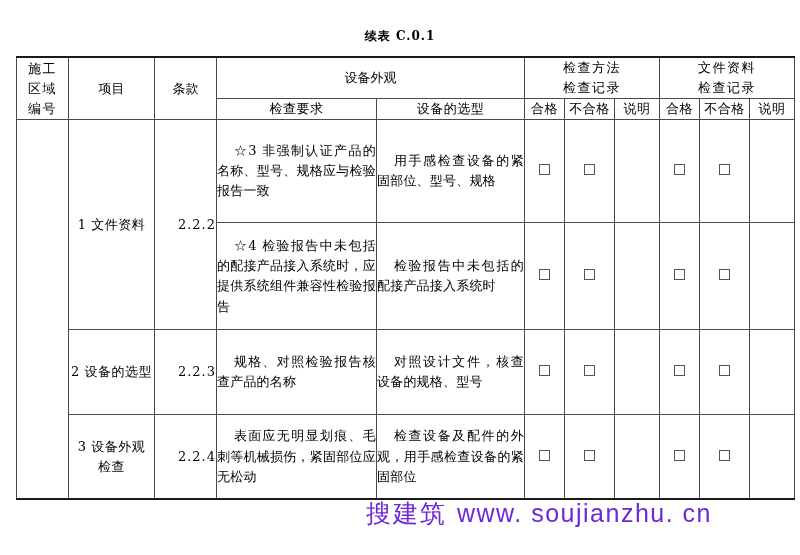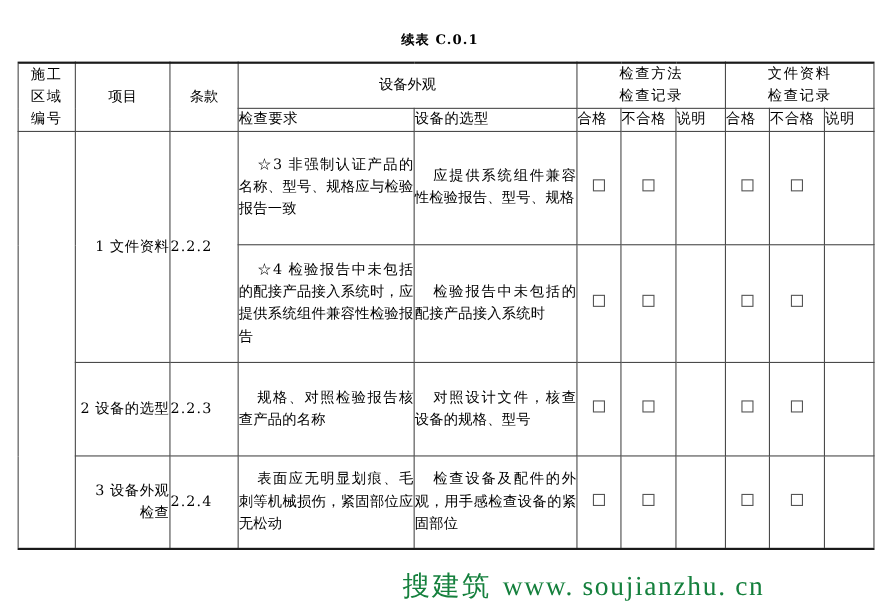--- a/index.html
+++ b/index.html
@@ -53,43 +53,43 @@
     font-size: 13px;
     line-height: 1.55;
   }
   .hdr-cell {
     text-align: center;
     font-size: 13.5px;
     padding: 5px 2px;
   }
   .hdr-cell .l { display: block; letter-spacing: 1.5px; }
   .sub-hdr {
-    text-align: left;
+    text-align: center;
     font-size: 13px;
     padding: 6px 1px;
     letter-spacing: 0.5px;
   }
   .area-col { width: 52px; }
   .item-col { width: 86px; }
   .clause-col { width: 62px; }
   .req-col { width: 160px; }
   .method-col { width: 148px; }
   .chk-col { width: 40px; }
   .chk-col-wide { width: 50px; }
   .note-col { width: 45px; }
 
   .cell-center {
-    text-align: right;
+    text-align: center;
     font-size: 13px;
     line-height: 1.7;
     padding: 4px 2px;
     letter-spacing: 0.5px;
   }
   .cell-num {
-    text-align: left;
+    text-align: right;
     font-size: 13px;
     letter-spacing: 1px;
     padding: 4px 2px;
   }
   .cell-text {
     text-align: justify;
     text-align-last: left;
     text-justify: inter-character;
     font-size: 13px;
     line-height: 1.85;
@@ -105,26 +105,26 @@
   .cbox {
     display: inline-block;
     width: 9px;
     height: 9px;
     border: 1px solid #555;
     background: #fff;
   }
   .watermark {
     position: absolute;
     left: 366px;
-    top: 516px;
+    top: 497px;
     font-size: 25px;
-    color: #15803d;
+    color: #6d28d9;
     letter-spacing: 2px;
     white-space: nowrap;
-    font-family: Liberation Serif, serif;
+    font-family: Liberation Sans, sans-serif;
     pointer-events: none;
   }
   .watermark .wm-url {
     letter-spacing: 1.5px;
     margin-left: 10px;
   }
 </style>
 </head>
 <body>
 
@@ -177,21 +177,21 @@
           <th class="sub-hdr">说明</th>
         </tr>
       </thead>
       <tbody>
 
         <tr style="height:103px">
           <td class="cell-blank" rowspan="4"></td>
           <td class="cell-center" rowspan="2">1 文件资料</td>
           <td class="cell-num" rowspan="2">2.2.2</td>
           <td class="cell-text"><span class="ind">☆3 非强制认证产品的名称、型号、规格应与检验报告一致</span></td>
-          <td class="cell-text"><span class="ind">应提供系统组件兼容性检验报告、型号、规格</span></td>
+          <td class="cell-text"><span class="ind">用手感检查设备的紧固部位、型号、规格</span></td>
           <td class="chk-cell"><span class="cbox"></span></td>
           <td class="chk-cell"><span class="cbox"></span></td>
           <td class="chk-cell"></td>
           <td class="chk-cell"><span class="cbox"></span></td>
           <td class="chk-cell"><span class="cbox"></span></td>
           <td class="chk-cell"></td>
         </tr>
 
         <tr style="height:107px">
           <td class="cell-text"><span class="ind">☆4 检验报告中未包括的配接产品接入系统时，应提供系统组件兼容性检验报告</span></td>

